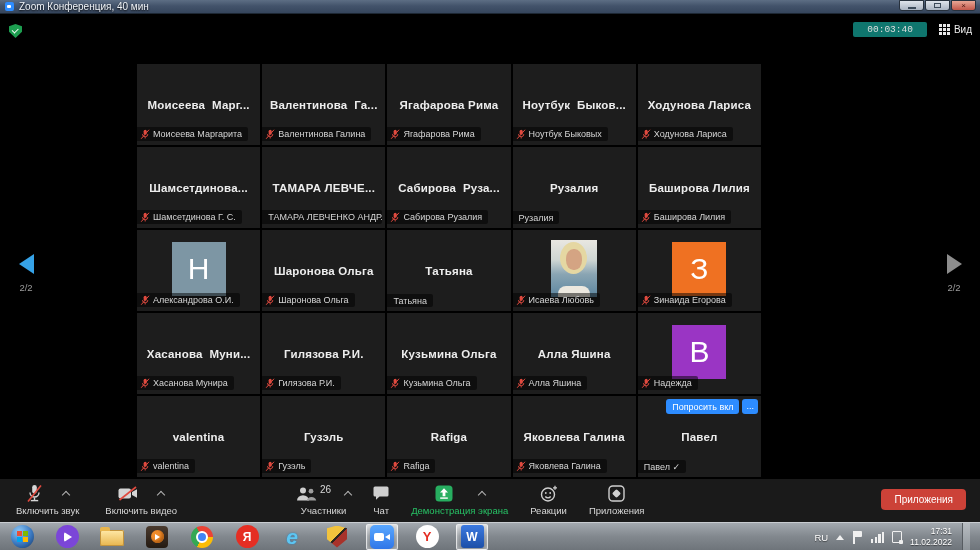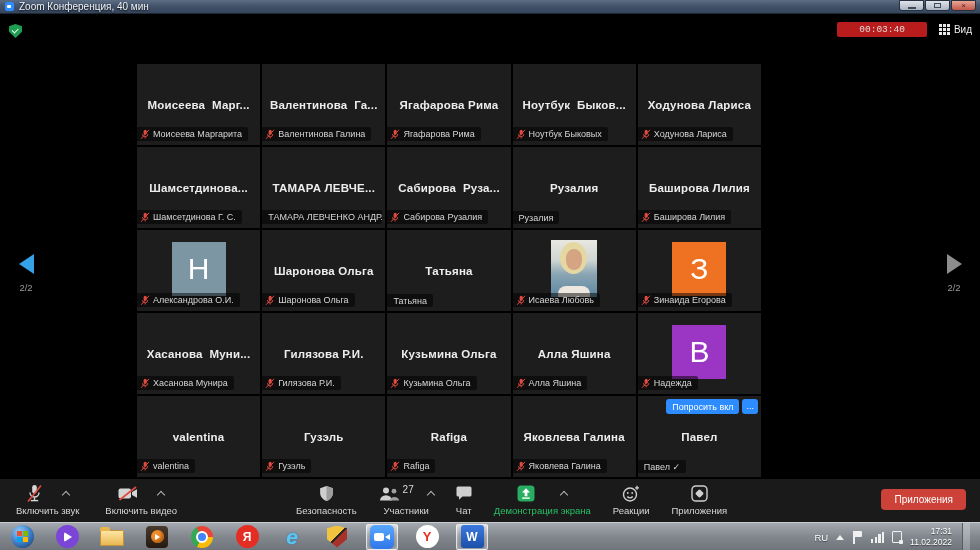--- a/index.html
+++ b/index.html
@@ -21,21 +21,21 @@
   .wb.min i { width:8px; height:2px; background:#3c4a59; display:block; margin-top:4px; }
   .wb.res i { width:7px; height:5px; border:1.4px solid #3c4a59; display:block; }
 
   
   .content { position:absolute; left:0; top:14px; width:980px; height:464px; background:#000; }
   .shield-ic { position:absolute; left:9px; top:10px; width:13px; height:14px; background:#1d9e50;
     clip-path:polygon(50% 0,100% 16%,100% 55%,50% 100%,0 55%,0 16%); }
   .shield-ic::after { content:""; position:absolute; left:3.4px; top:4.4px; width:5.4px; height:2.6px;
     border-left:1.6px solid #fff; border-bottom:1.6px solid #fff; transform:rotate(-45deg); }
   .topright { position:absolute; right:8px; top:8px; display:flex; align-items:center; gap:12px; }
-  .timer { background:#b91c1c; border-radius:2px; padding:2px 22px; font-size:9.5px; color:#dedede;
+  .timer { background:#0f766e; border-radius:2px; padding:2px 14px; font-size:9.5px; color:#dedede;
     font-family:"Liberation Mono","DejaVu Sans Mono",monospace; }
   .viewbtn { display:flex; align-items:center; gap:4px; color:#ececec; font-size:10px; }
 
   
   .nav-left { position:absolute; left:12px; top:240px; width:28px; text-align:center; }
   .nav-right { position:absolute; right:12px; top:240px; width:28px; text-align:center; }
   .arr-l { width:0; height:0; border-top:10px solid transparent; border-bottom:10px solid transparent;
     border-right:15px solid #36a3e8; margin:0 auto; }
   .arr-r { width:0; height:0; border-top:10px solid transparent; border-bottom:10px solid transparent;
     border-left:15px solid #8d8d8d; margin:0 auto; }
@@ -495,36 +495,27 @@
           </svg>
           <span class="chev"></span>
         </span>
         <span class="tlabel">Включить видео</span>
       </div>
     </div>
 
     <div class="tb-center">
       <div class="tbtn">
         <span class="trow">
-          <svg width="15" height="17" viewBox="0 0 16 17">
-            <path d="M8 0.5 L14.8 3 V7.6 C14.8 11.8 12 15 8 16.4 C4 15 1.2 11.8 1.2 7.6 V3 Z" fill="#cfcfcf"></path>
-            <path d="M8 0.5 L14.8 3 V7.6 C14.8 11.8 12 15 8 16.4 Z" fill="#9e9e9e"></path>
-          </svg>
-        </span>
-        <span class="tlabel">Безопасность</span>
-      </div>
-      <div class="tbtn">
-        <span class="trow">
           <svg width="21" height="14" viewBox="0 0 21 14">
             <circle cx="7" cy="3.6" r="3" fill="#cfcfcf"></circle>
             <path d="M1 13.5 a6 5.2 0 0 1 12 0 Z" fill="#cfcfcf"></path>
             <circle cx="15" cy="4.2" r="2.4" fill="#9e9e9e"></circle>
             <path d="M10.8 13.5 a4.8 4.4 0 0 1 9.4 0 Z" fill="#9e9e9e"></path>
           </svg>
-          <span class="count">27</span>
+          <span class="count">26</span>
           <span class="chev" style="margin-left:14px"></span>
         </span>
         <span class="tlabel">Участники</span>
       </div>
       <div class="tbtn">
         <span class="trow">
           <svg width="16" height="15" viewBox="0 0 16 15">
             <path d="M2 0.5 h12 a1.5 1.5 0 0 1 1.5 1.5 v7 a1.5 1.5 0 0 1 -1.5 1.5 h-7.5 l-3.5 3.2 v-3.2 H2 a1.5 1.5 0 0 1 -1.5 -1.5 v-7 A1.5 1.5 0 0 1 2 0.5 Z" fill="#cfcfcf"></path>
           </svg>
         </span>

